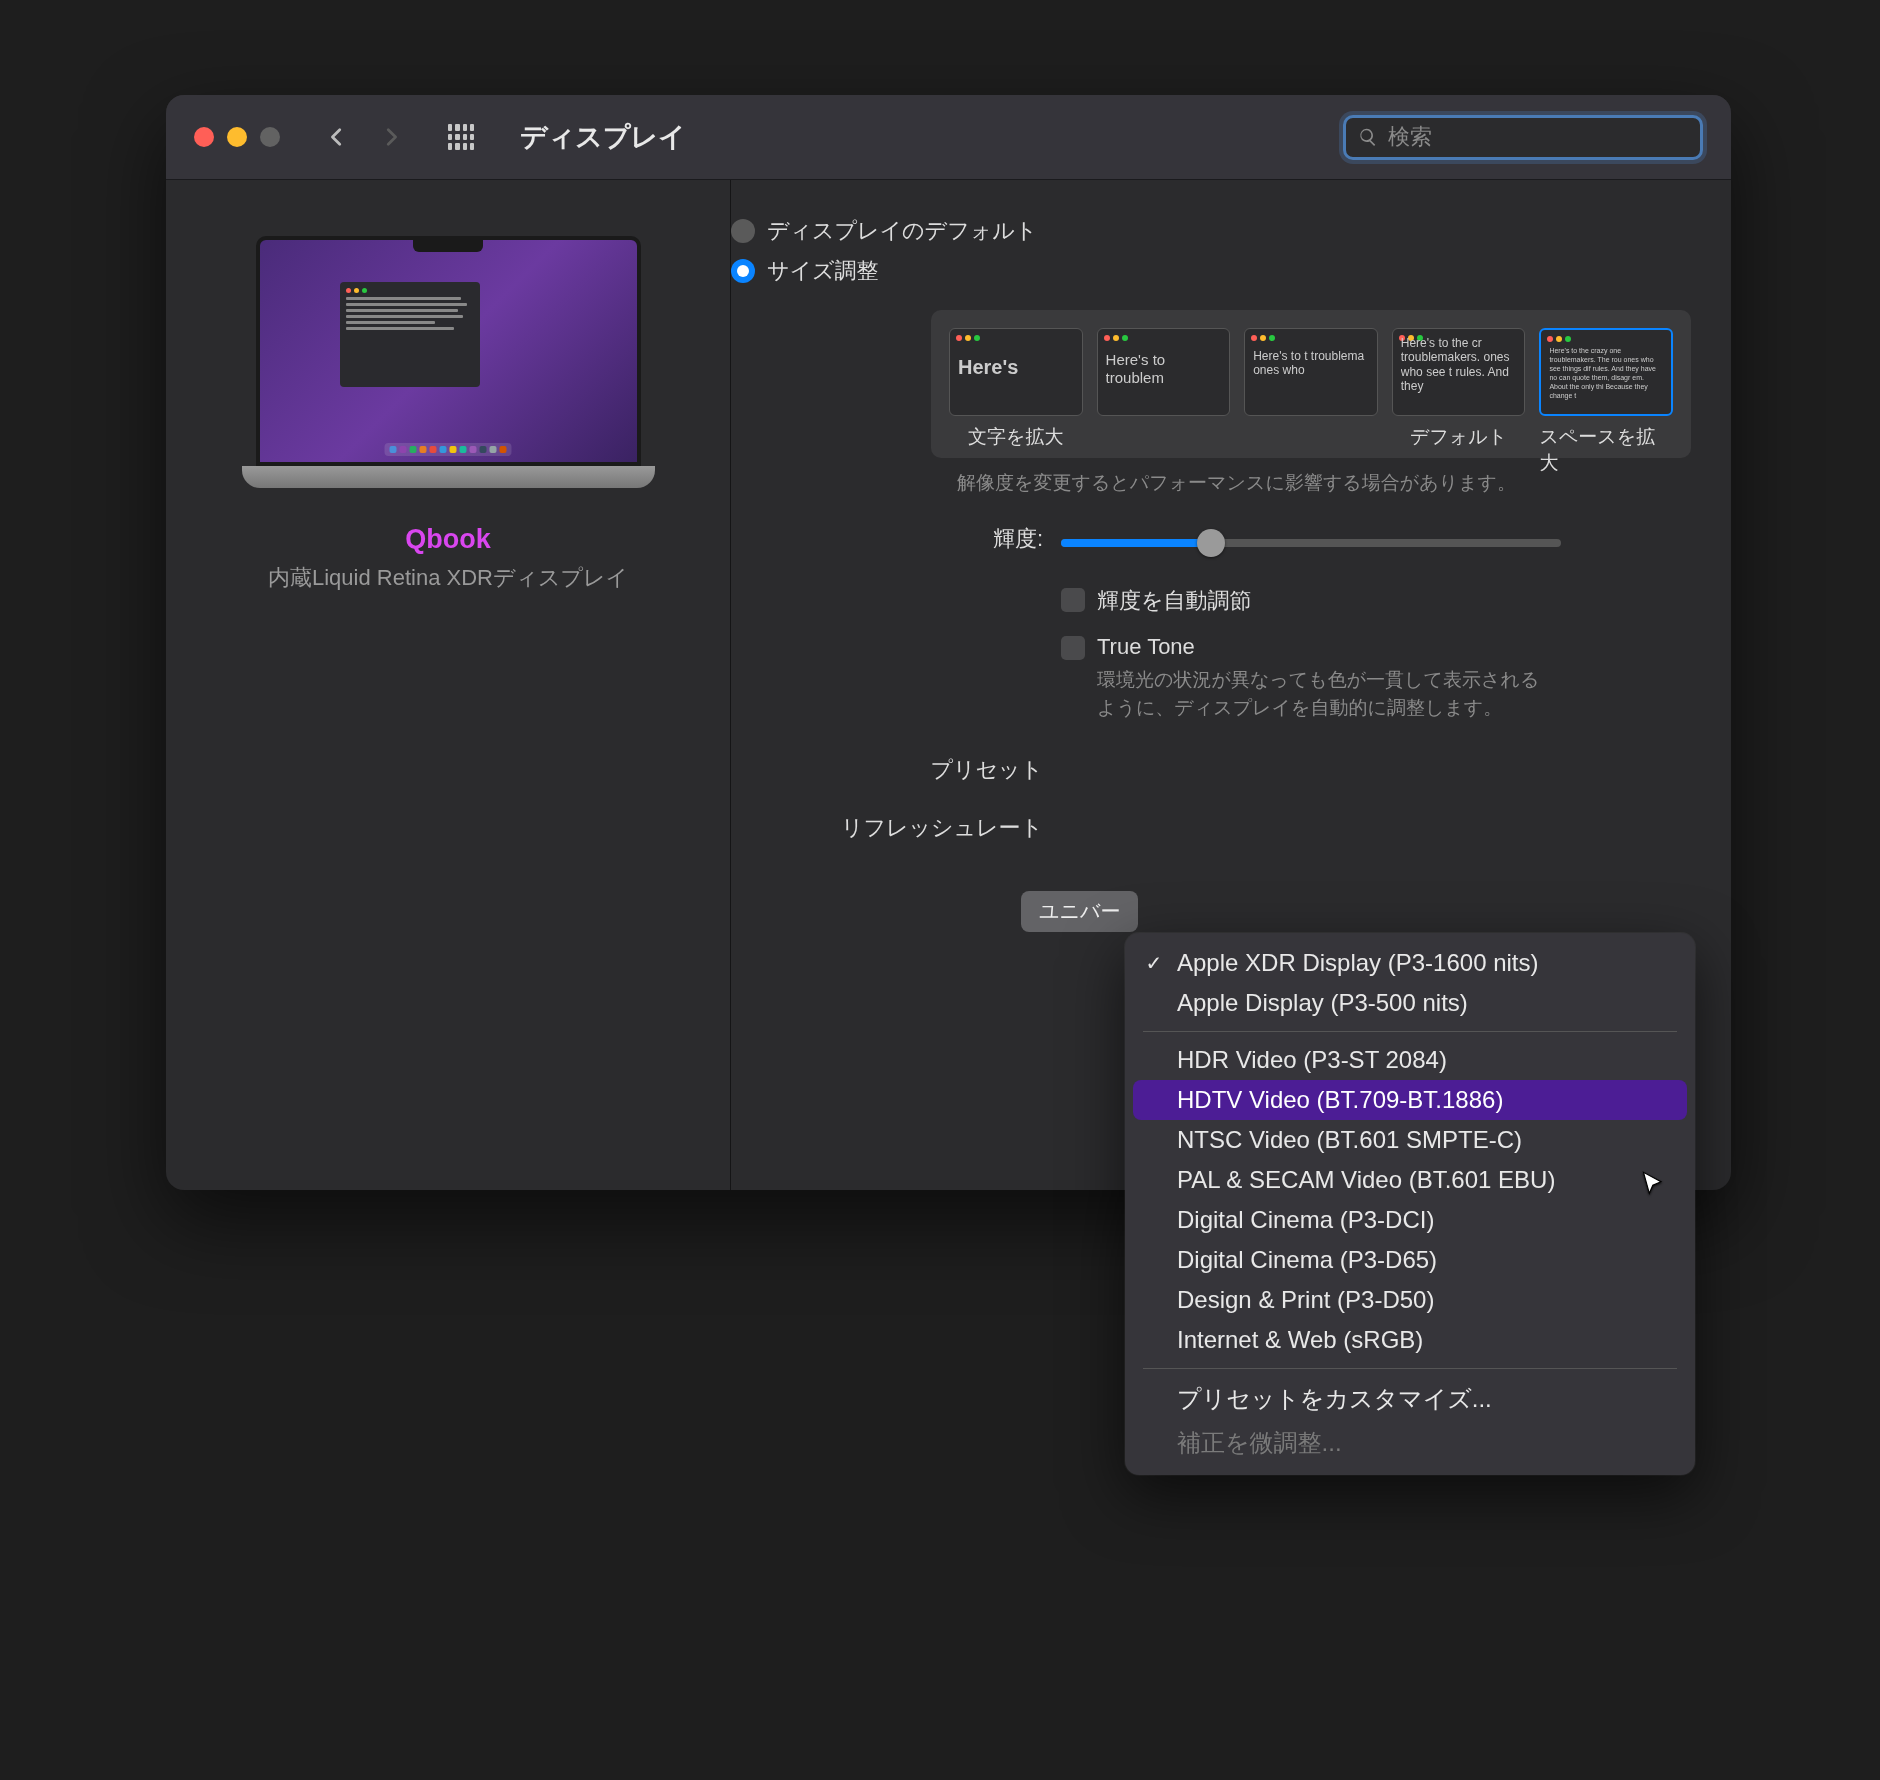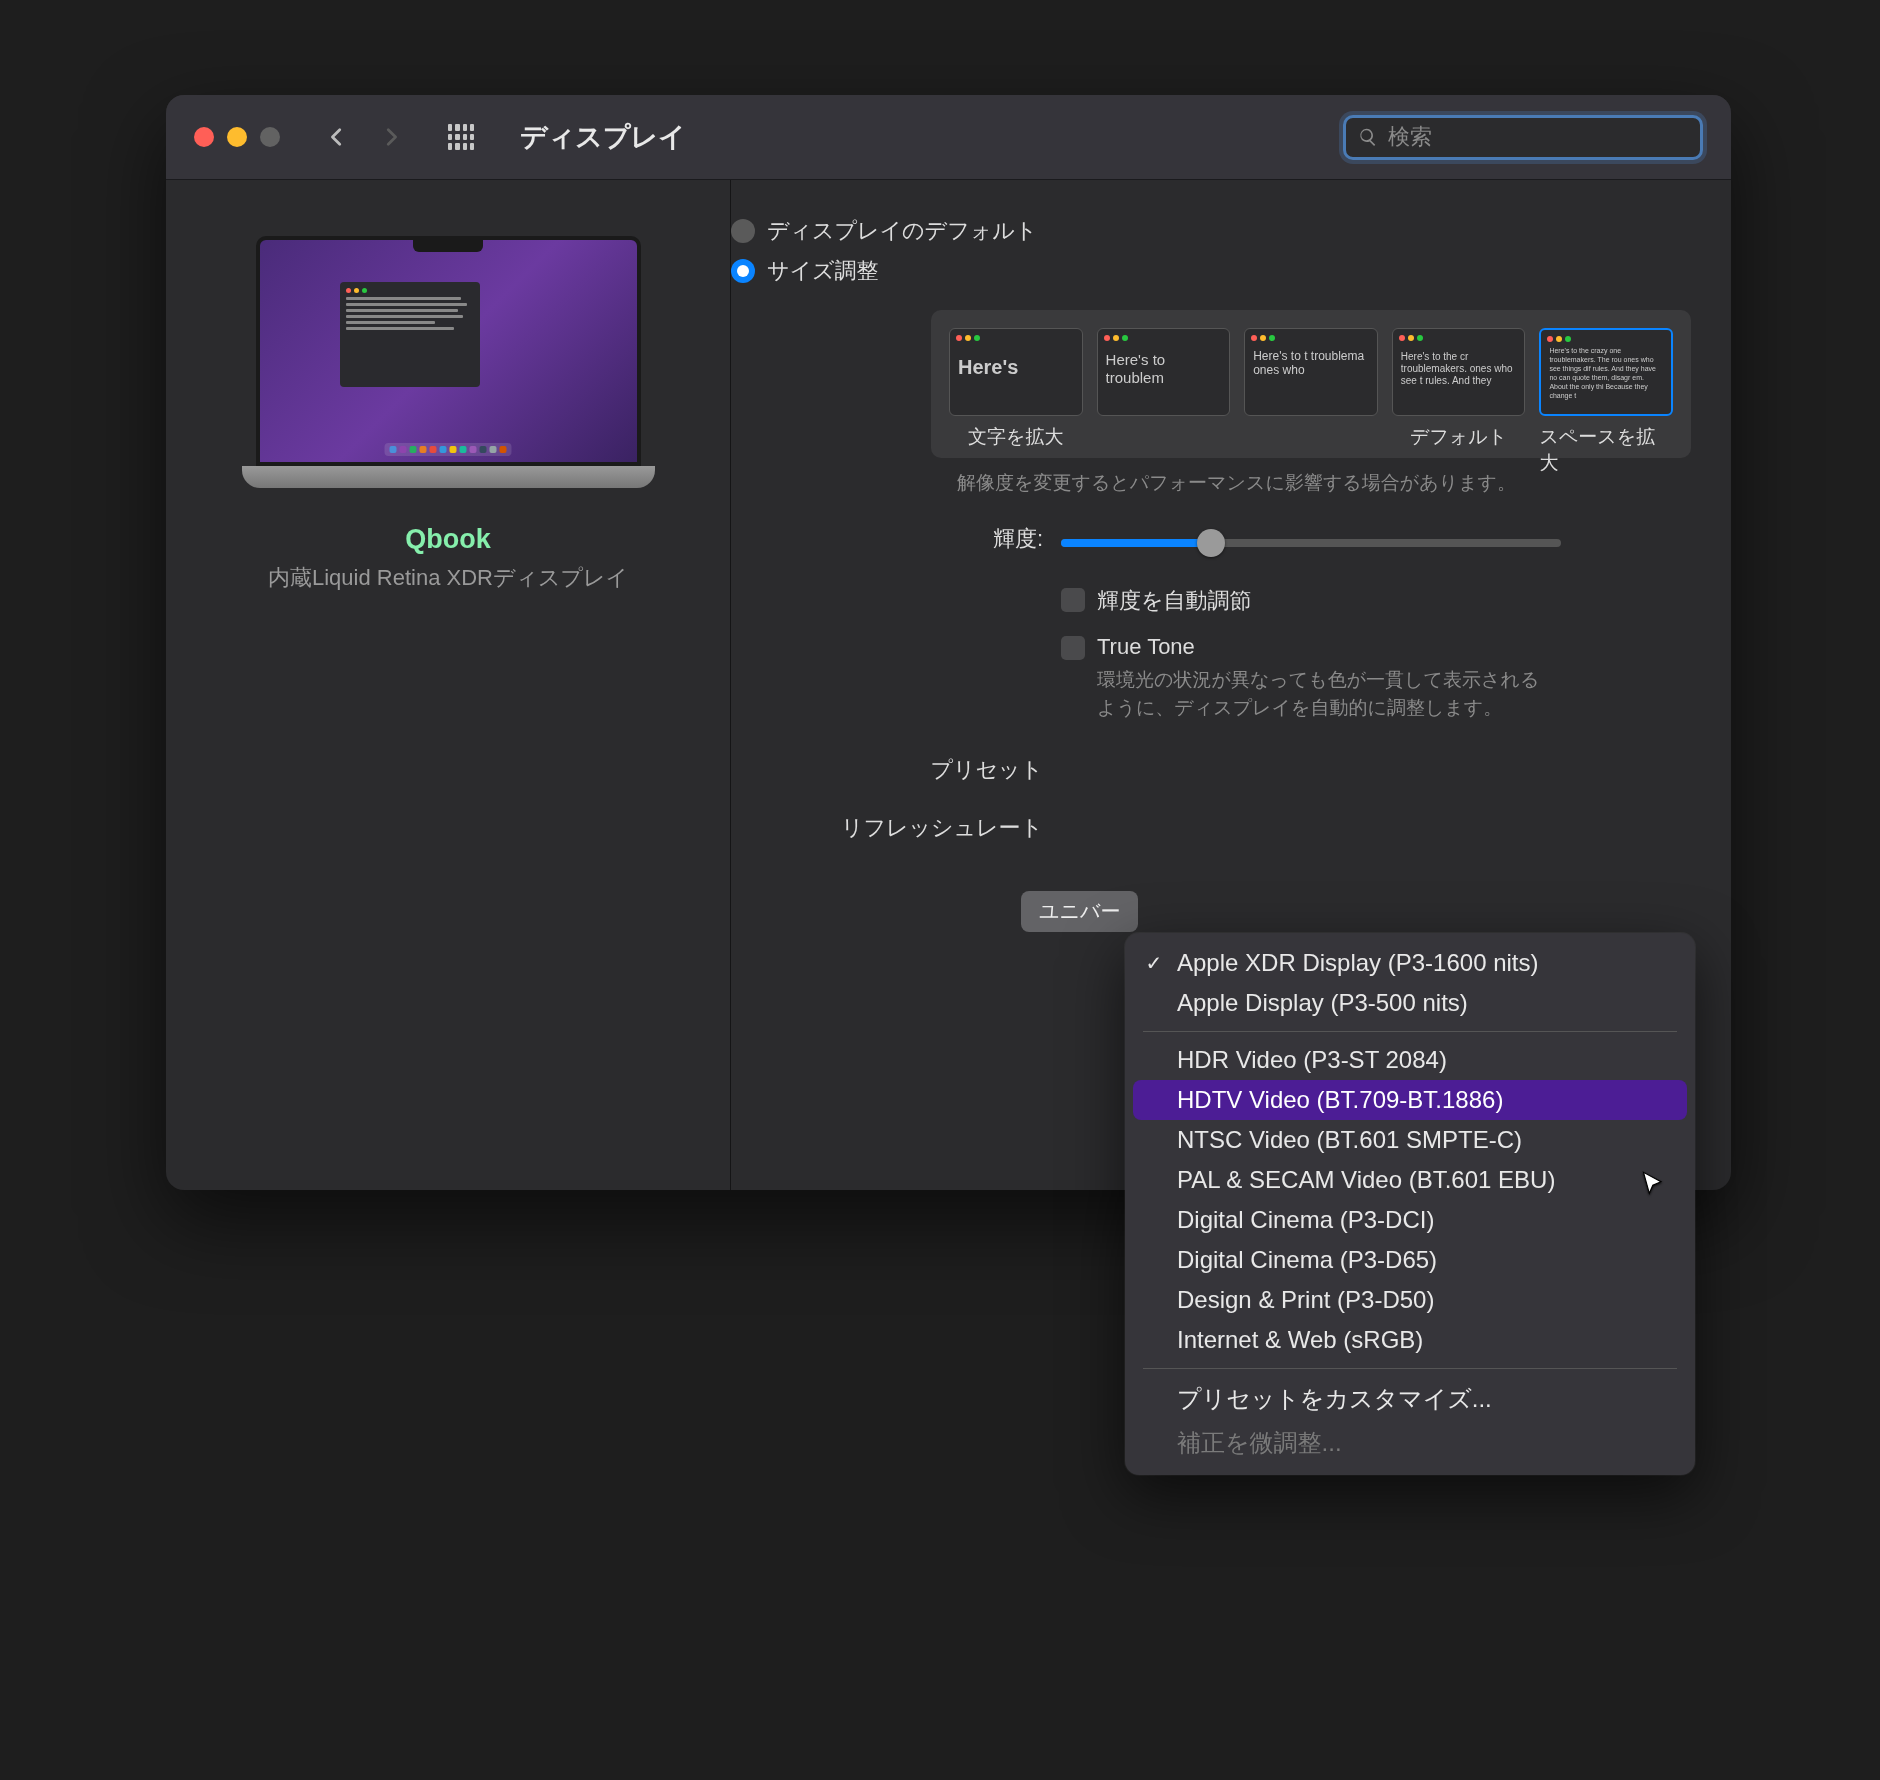--- a/index.html
+++ b/index.html
@@ -78,21 +78,21 @@
   .laptop-win { position:absolute; top:42px; left:80px; width:140px; height:105px; background:#2a2a2e; border-radius:4px; padding:6px; }
   .laptop-win .tl { display:flex; gap:3px; margin-bottom:4px;}
   .laptop-win .tl span { width:5px;height:5px;border-radius:50%; }
   .laptop-win .tl span:nth-child(1){background:#ff5f57;}
   .laptop-win .tl span:nth-child(2){background:#febc2e;}
   .laptop-win .tl span:nth-child(3){background:#28c840;}
   .laptop-win .ln { height:3px; background:#888; margin-bottom:3px; border-radius:1px; }
   .laptop-dock { position:absolute; bottom:6px; left:50%; transform:translateX(-50%); display:flex; gap:3px; background:rgba(255,255,255,0.12); padding:3px 5px; border-radius:4px;}
   .laptop-dock span { width:7px;height:7px;border-radius:2px; }
   .laptop-base { height:22px; background:linear-gradient(#999,#777); border-radius:0 0 18px 18px; margin:0 -14px; }
-  .display-name { margin-top:36px; font-size:27px; font-weight:700; color:#86efac; text-align:center;}
+  .display-name { margin-top:36px; font-size:27px; font-weight:700; color:#d946ef; text-align:center;}
   .display-sub { margin-top:8px; font-size:22px; color:#9a9a9a; text-align:center;}
 
   
   .row { display:flex; margin-bottom:14px; }
   .row-label { width:330px; text-align:right; padding-right:18px; font-size:22px; color:#ddd; padding-top:2px;}
   .row-body { flex:1; }
 
   .radio-line { display:flex; align-items:center; gap:12px; font-size:22px; color:#ddd; margin-bottom:10px;}
   .radio { width:24px; height:24px; border-radius:50%; background:#5a5a5a; position:relative; flex-shrink:0;}
   .radio.checked { background:#0a84ff; }
@@ -107,21 +107,21 @@
   .scale-thumb.selected { border:2px solid #0a84ff; }
   .scale-thumb .tl2 { position:absolute; top:6px; left:6px; display:flex; gap:3px;}
   .scale-thumb .tl2 span{ width:6px;height:6px;border-radius:50%;}
   .scale-thumb .tl2 span:nth-child(1){background:#ff5f57;}
   .scale-thumb .tl2 span:nth-child(2){background:#febc2e;}
   .scale-thumb .tl2 span:nth-child(3){background:#28c840;}
   .scale-thumb .txt { position:absolute; left:8px; right:8px; color:#ccc; line-height:1.2; overflow:hidden;}
   .s1 .txt{ top:26px; font-size:20px; font-weight:600;}
   .s2 .txt{ top:22px; font-size:15px;}
   .s3 .txt{ top:20px; font-size:12px;}
-  .s4 .txt{ top:22px; font-size:10px;}
+  .s4 .txt{ top:7px; font-size:12px;}
   .s5 .txt{ top:16px; font-size:7px;line-height:1.3;}
   .scale-caption { font-size:19px; color:#ddd; height:22px;}
   .scale-caption.empty{visibility:hidden;}
 
   .scale-note { font-size:19px; color:#8a8a8a; margin:12px 0 22px 26px; }
 
   .slider-row { display:flex; align-items:center; }
   .slider-row .row-label{ padding-top:6px;}
   .slider-track {
     position:relative; height:8px; background:#555; border-radius:4px; flex:1; max-width:500px; margin-top:14px;

